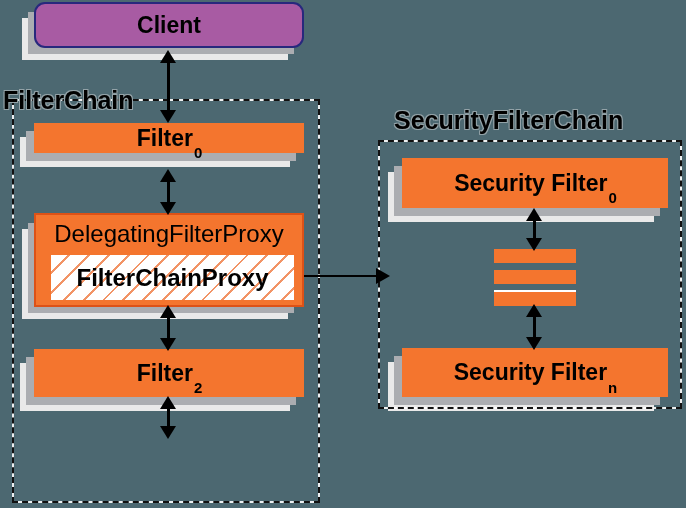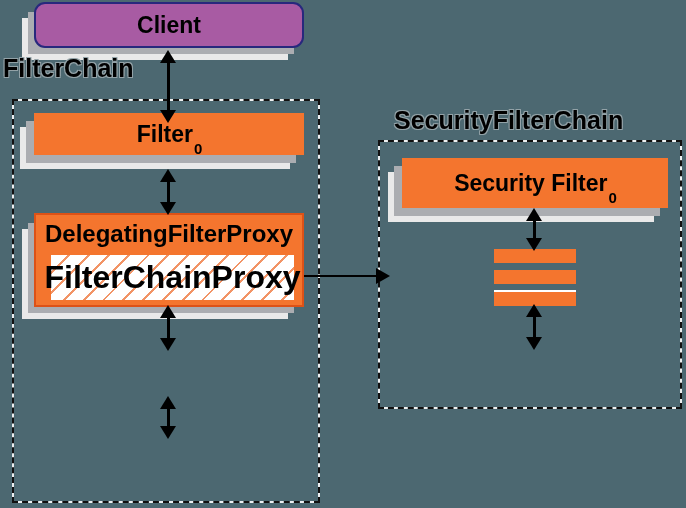--- a/index.html
+++ b/index.html
@@ -33,28 +33,28 @@
 
   .box.orange { background:var(--box-orange,#f4752e); }
   .box.purple { background:var(--box-purple,#a85ba3); border:2px solid var(--purple-border,#28287d); }
 
   .box sub { font-size:15px; line-height:0; position:relative; top:7px; left:1px; }
 
   
   .dfp { background:var(--box-orange,#f4752e); border:2px solid var(--orange-border,#dd5217);
          flex-direction:column; align-items:stretch; justify-content:flex-start; }
   .dfp-title { height:37px; display:flex; align-items:center; justify-content:center;
-               font-weight:bold; font-size:24px; }
+               font-weight:normal; font-size:24px; }
   .fcp {
     position:absolute; left:13px; top:38px; width:247px; height:49px;
     background-color:#fff;
     background-image:repeating-linear-gradient(135deg, rgba(0,0,0,0) 0 12px, var(--hatch-line,#f29466) 12px 14px);
     border:2px solid var(--box-orange,#f4752e);
     display:flex; align-items:center; justify-content:center;
-    font-weight:bold; font-size:32px;
+    font-weight:bold; font-size:24px;
   }
 
   
   .bar { position:absolute; background:var(--box-orange,#f4752e); width:82px; height:14px; }
   .bar.b3 { border-top:2px solid #fff; height:16px; }
 
   
   .varrow { position:absolute; width:16px; }
   .varrow .shaft { position:absolute; left:50%; top:11px; bottom:11px; width:3px;
     margin-left:-1.5px; background:var(--arrow,#000); }
@@ -73,48 +73,54 @@
     border-left:14px solid var(--arrow,#000); }
 </style>
 </head>
 <body>
 
 <div class="stage">
 
   <div class="frame" style="left:12px; top:99px; width:308px; height:404px;"></div>
   <div class="frame" style="left:378px; top:140px; width:304px; height:269px;"></div>
 
-  <div class="frame-label" style="left:3px; top:54px;">FilterChain</div>
+  <div class="frame-label" style="left:3px; top:86px;">FilterChain</div>
   <div class="frame-label" style="left:394px; top:106px;">SecurityFilterChain</div>
 
   <div class="box purple" style="left:34px; top:2px; width:270px; height:46px;border-radius:11px;">
     <span>Client</span>
   </div>
 
-  <div class="box orange" style="left:34px; top:113px; width:270px; height:42px;">
+  <div class="box orange" style="left:34px; top:123px; width:270px; height:30px;">
     <span><span>Filter</span><sub>0</sub></span>
   </div>
 
   <div class="box dfp" style="left:34px; top:213px; width:270px; height:94px;">
     <div class="dfp-title">DelegatingFilterProxy</div>
     <div class="fcp">
       <span>FilterChainProxy</span>
     </div>
   </div>
 
+  <div class="box orange" style="left:34px; top:349px; width:270px; height:48px;">
+    <span><span>Filter</span><sub>2</sub></span>
+  </div>
 
 
   <div class="box orange" style="left:402px; top:158px; width:266px; height:50px;">
     <span><span>Security Filter</span><sub>0</sub></span>
   </div>
 
   <div class="bar" style="left:494px; top:249px;"></div>
   <div class="bar" style="left:494px; top:270px;"></div>
   <div class="bar b3" style="left:494px; top:290px;"></div>
 
+  <div class="box orange" style="left:402px; top:348px; width:266px; height:49px;">
+    <span><span>Security Filter</span><sub>n</sub></span>
+  </div>
 
   <div class="varrow" style="left:160px; top:50px;  height:73px;">
     <div class="head-top"></div>
       <div class="shaft"></div>
       <div class="head-bottom"></div>
   </div>
   <div class="varrow" style="left:160px; top:169px; height:46px;">
     <div class="head-top"></div>
       <div class="shaft"></div>
       <div class="head-bottom"></div>

